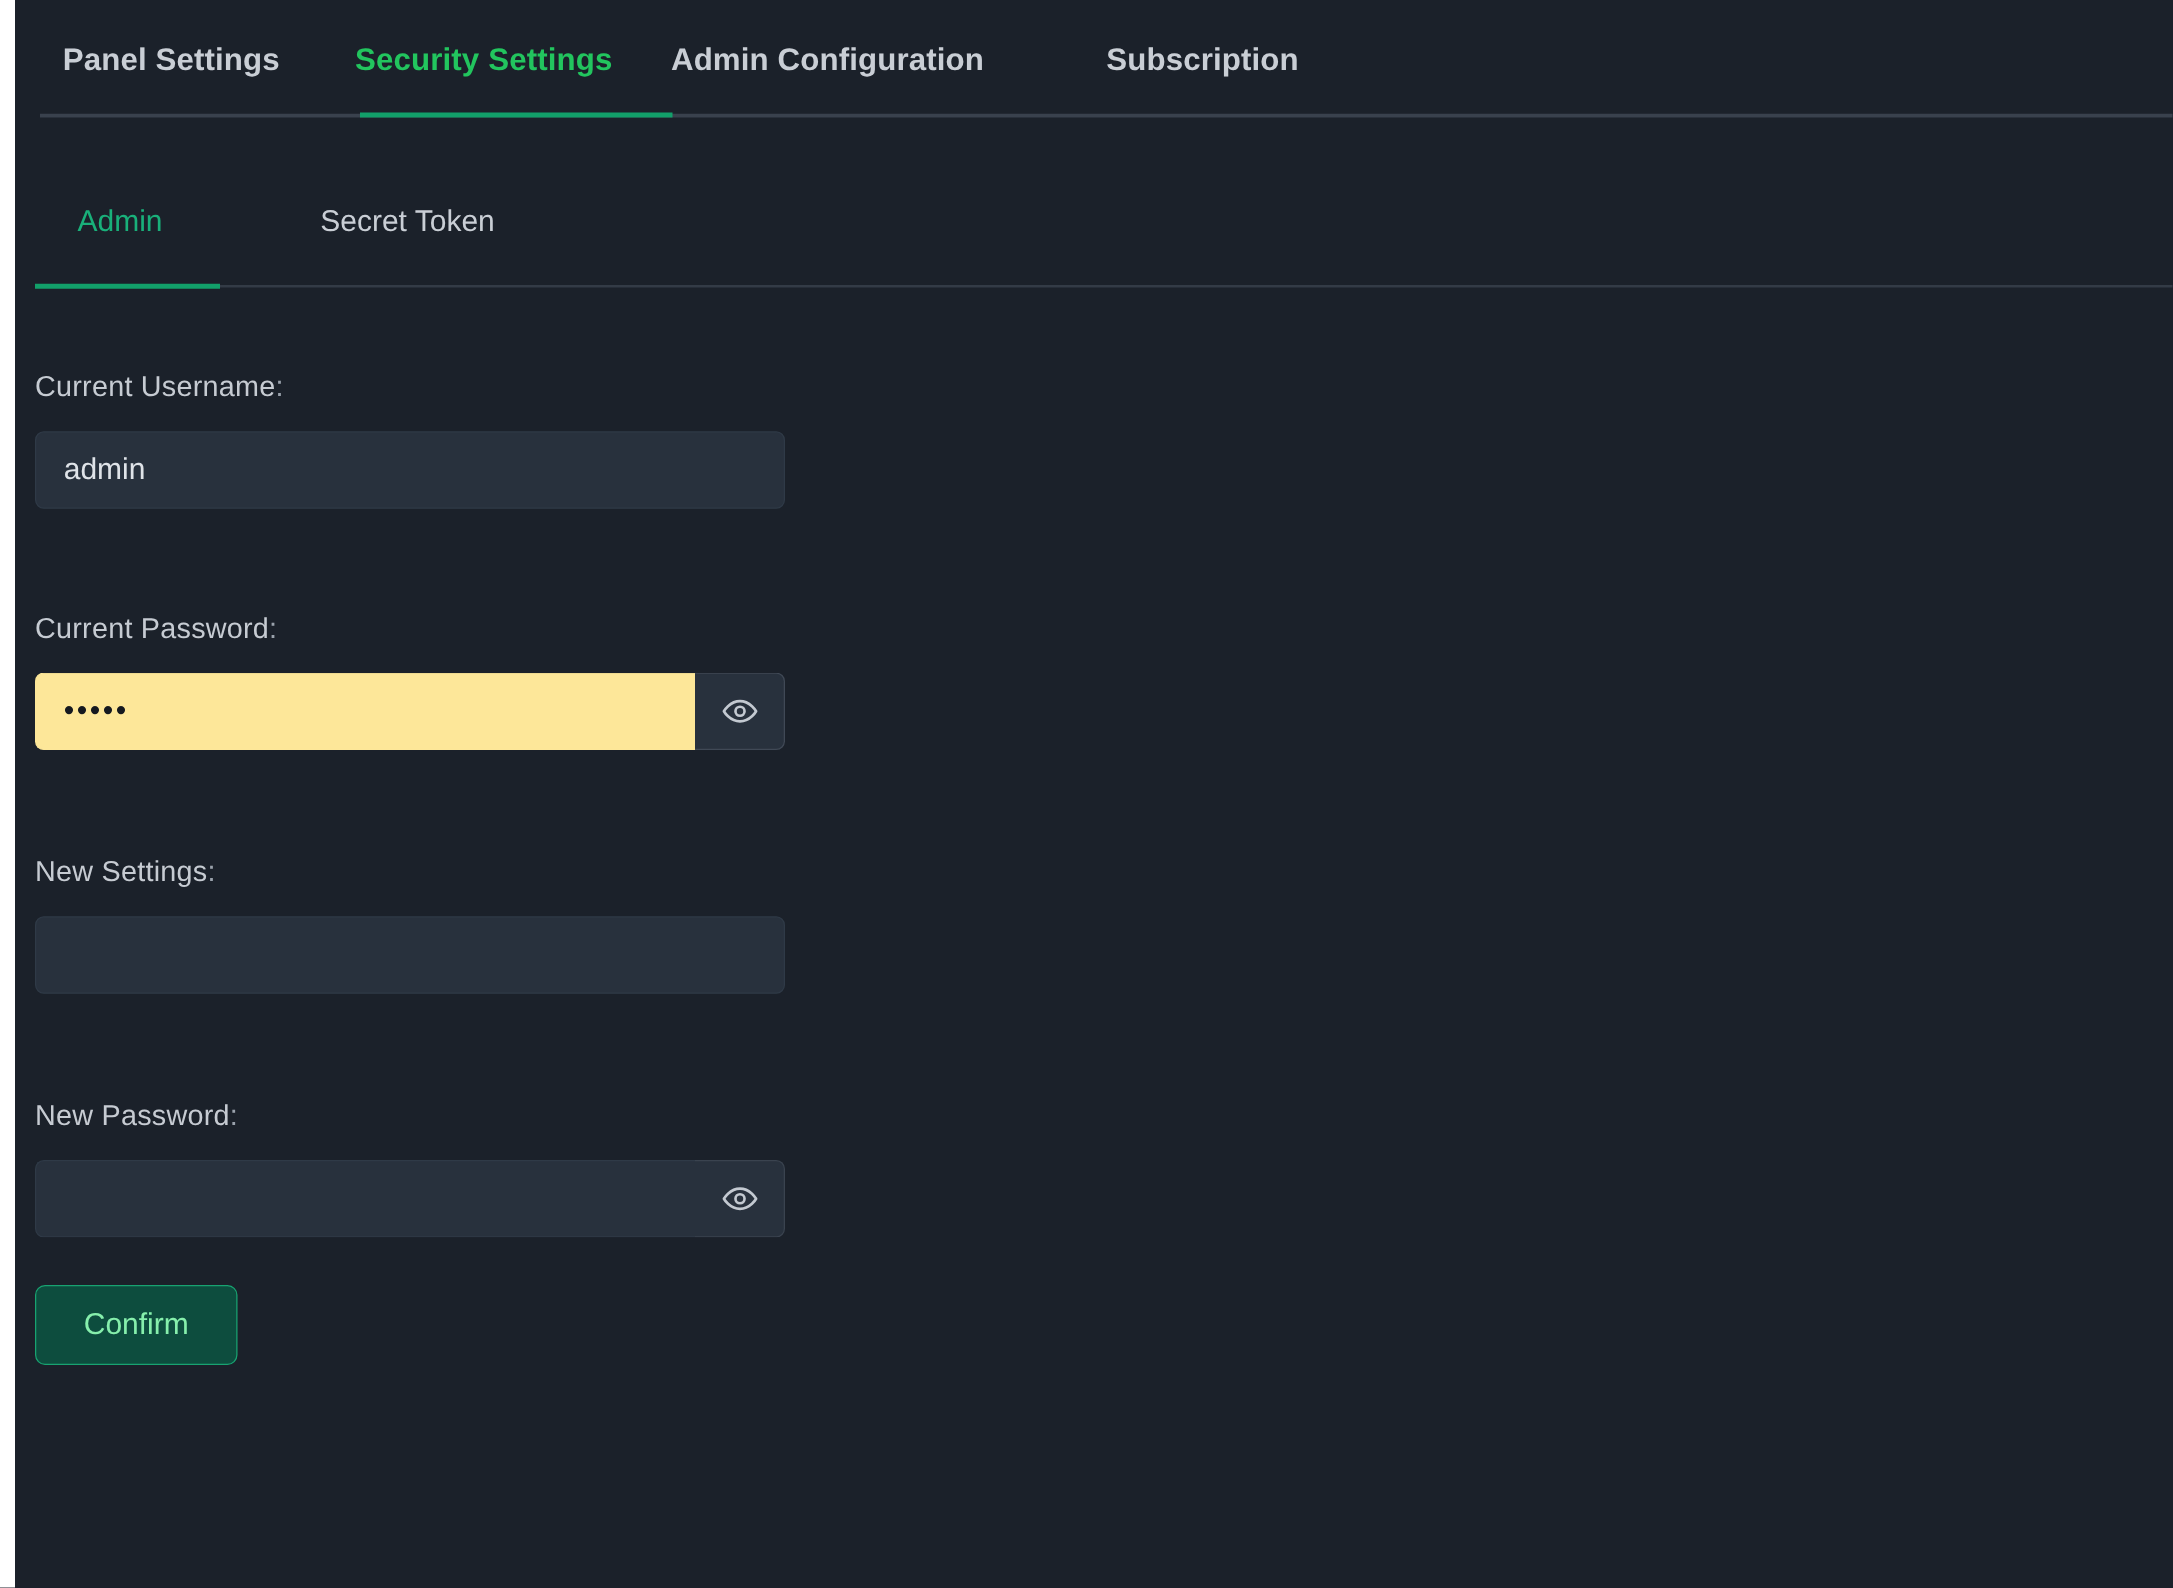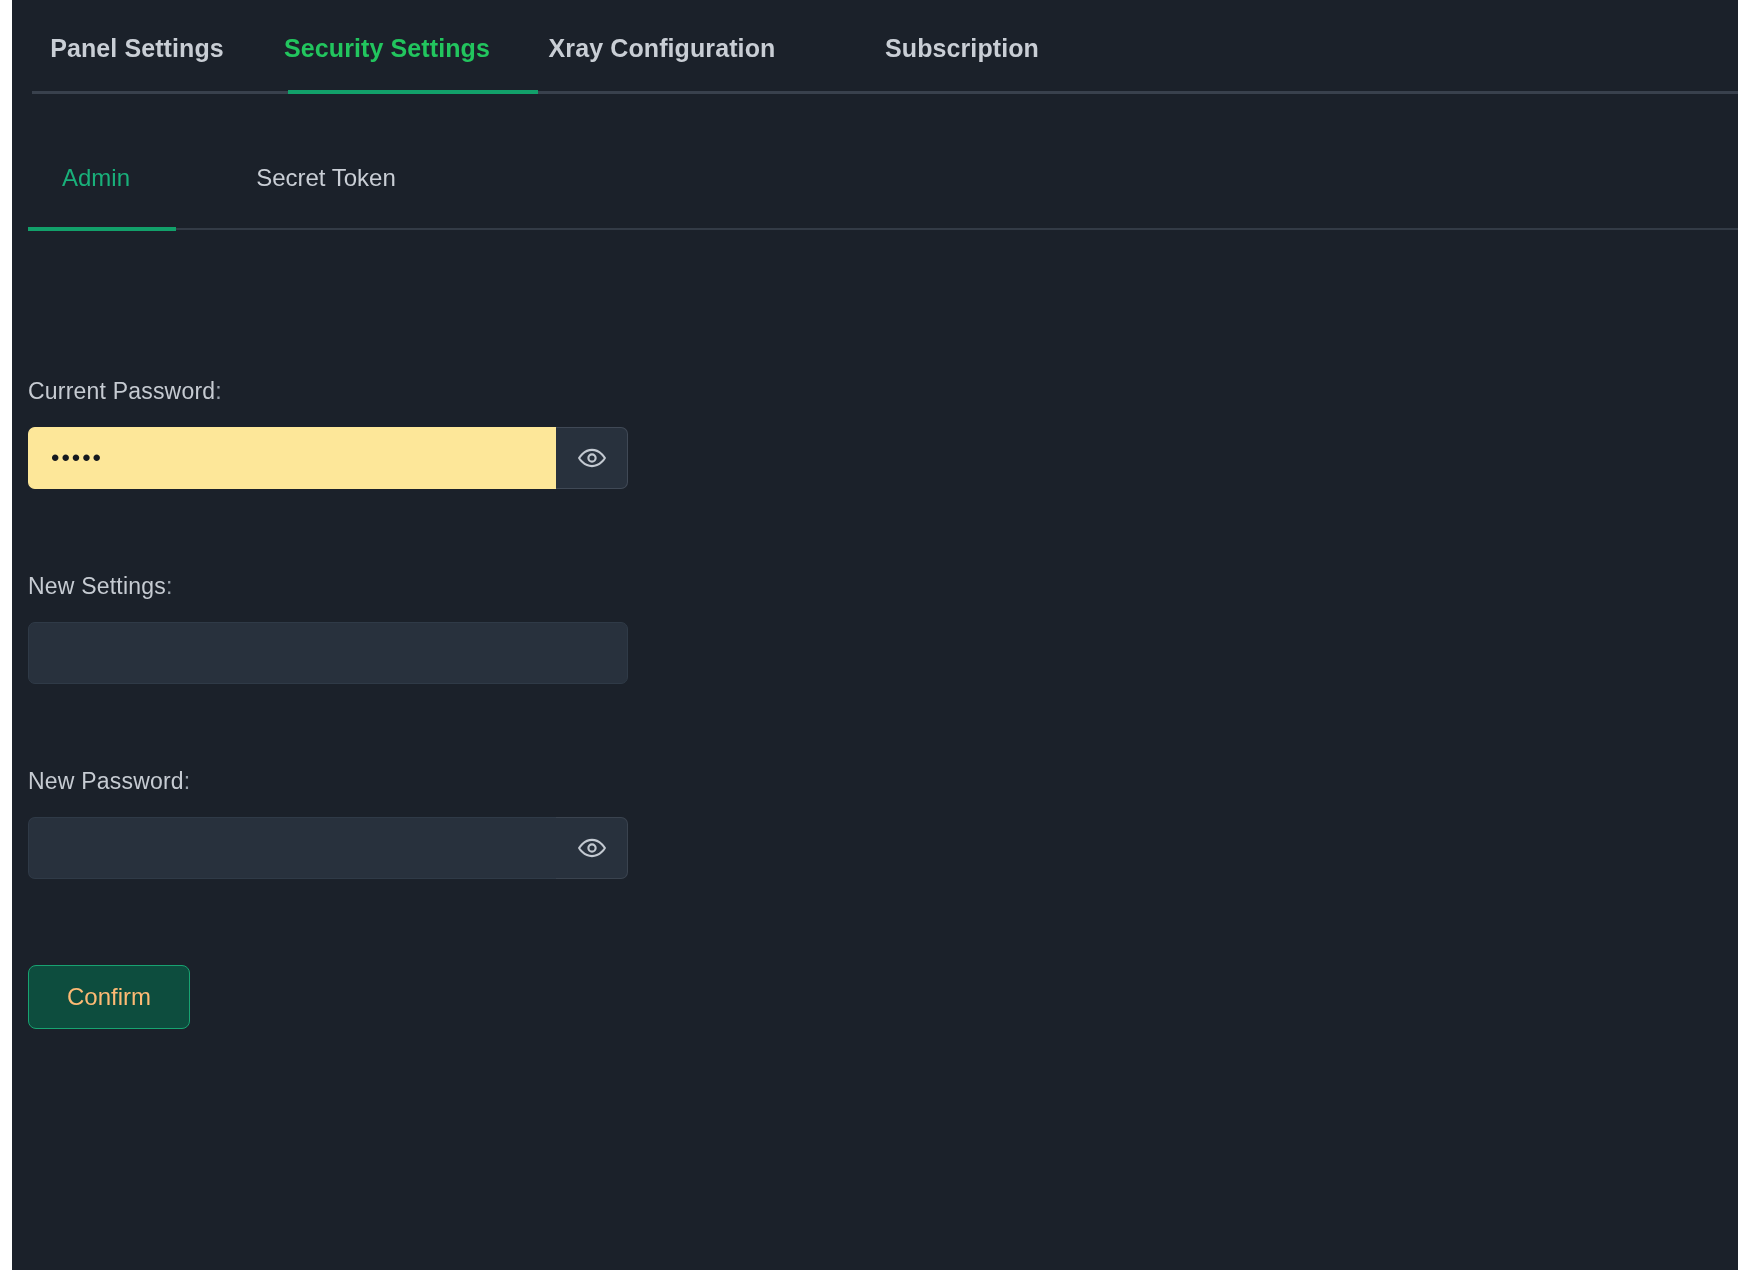--- a/index.html
+++ b/index.html
@@ -185,31 +185,31 @@
   }
   .pw-toggle.no-border-top { border-color: #3a434f; }
   .pw-toggle svg { display: block; }
 
   .gap-1 { height: 82px; }
   .gap-2 { height: 84px; }
   .gap-3 { height: 84px; }
 
   
   .confirm-btn {
-    margin-top: 86px;
+    margin-top: 38px;
     display: inline-flex;
     align-items: center;
     justify-content: center;
     min-width: 162px;
     height: 64px;
     padding: 0 26px;
     background: #0d4d3e;
     border: 1px solid #18a371;
     border-radius: 8px;
-    color: #fdba74;
+    color: #86efac;
     font-family: "Liberation Sans", sans-serif;
     font-size: 24px;
     cursor: pointer;
   }
 </style>
 </head>
 <body>
 
 <div class="page-edge"></div>
 
@@ -219,21 +219,21 @@
     <div class="tabbar-track"></div>
 
     <div class="tabs">
       <div class="tab" style="width:250px">
         <span>Panel Settings</span>
       </div>
       <div class="tab active" style="width:250px">
         <span>Security Settings</span>
       </div>
       <div class="tab" style="width:300px">
-        <span>Xray Configuration</span>
+        <span>Admin Configuration</span>
       </div>
       <div class="tab" style="width:300px">
         <span>Subscription</span>
       </div>
     </div>
 
     <div class="tabbar-indicator" style="left:276px;width:250px;"></div>
   </div>
 
   <div class="content">
@@ -247,20 +247,28 @@
           <span>Secret Token</span>
         </div>
       </div>
       <div class="subtabs-track"></div>
       <div class="subtabs-indicator"></div>
     </div>
 
     <div class="form">
 
       
+      <div class="field">
+        <div class="field-label">
+          <span>Current Username</span><span class="colon">:</span>
+        </div>
+        <div class="input-row">
+          <input class="text-input" type="text" readonly="" value="admin" placeholder="" style="">
+        </div>
+      </div>
 
       <div class="gap-1"></div>
 
       
       <div class="field">
         <div class="field-label">
           <span>Current Password</span><span class="colon">:</span>
         </div>
         <div class="pw-group">
           <input class="pw-input autofilled" type="text" value="•••••" style="">

